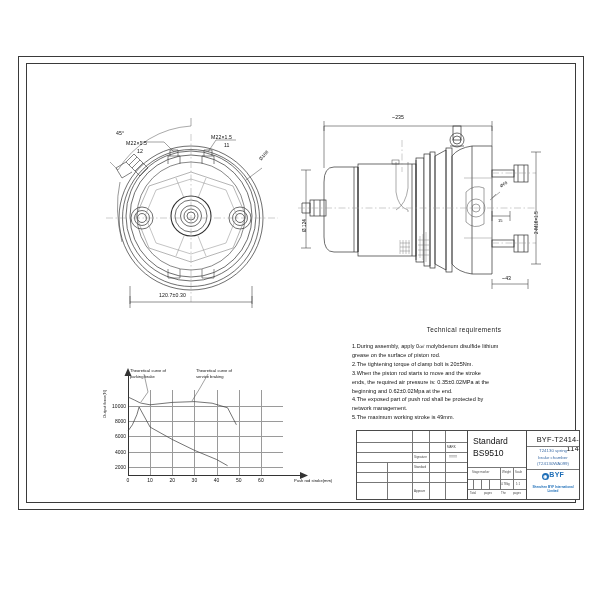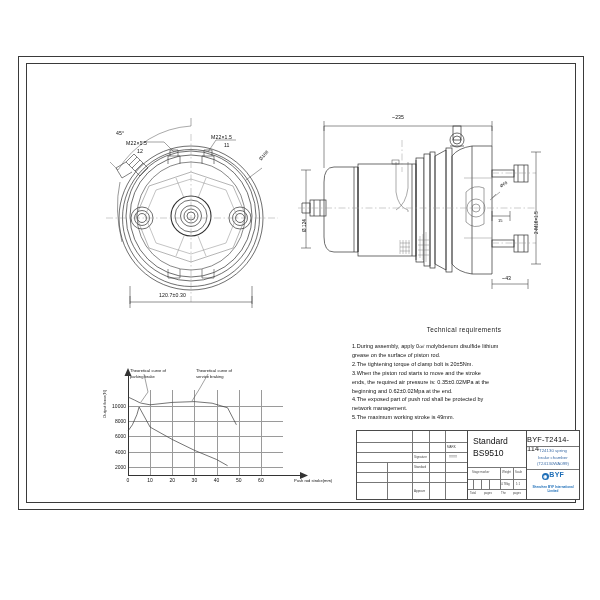--- a/index.html
+++ b/index.html
@@ -32,21 +32,21 @@
   #tb-left{width:110px;position:relative;border-right:1px solid #4a4a4a;}
   #tb-left .r{position:absolute;left:0;right:0;height:1px;background:#777;}
   #tb-left .c{position:absolute;top:0;bottom:0;width:1px;background:#777;}
   #tb-left .cell{position:absolute;font-size:3px;color:#444;white-space:nowrap;}
   #tb-mid{width:58px;position:relative;border-right:1px solid #4a4a4a;}
   #tb-mid .name{position:absolute;left:5px;top:5px;font-size:8.6px;line-height:1.35;color:#111;}
   #tb-mid .grid-r{position:absolute;left:0;right:0;height:1px;background:#777;}
   #tb-mid .grid-c{position:absolute;width:1px;background:#777;}
   #tb-mid .g{position:absolute;font-size:2.9px;color:#4a4a4a;white-space:nowrap;}
   #tb-right{flex:1;position:relative;}
-  #tb-right .code{position:absolute;left:0;right:0;top:4px;text-align:left;font-size:7.4px;color:#111;letter-spacing:.2px;}
+  #tb-right .code{position:absolute;left:0;right:0;top:4px;text-align:right;font-size:7.4px;color:#111;letter-spacing:.2px;}
   #tb-right .sep{position:absolute;left:0;right:0;height:1px;background:#777;}
   #tb-right .desc{position:absolute;left:0;right:0;top:17px;text-align:center;font-size:4.4px;line-height:1.5;color:#3f6fa8;}
   #tb-right .logo-wrap{position:absolute;left:0;right:0;top:40px;text-align:center;}
   #tb-right .logo{display:inline-block;font-size:7px;font-weight:bold;color:#1f6fb8;letter-spacing:.3px;}
   #tb-right .logo .dot{display:inline-block;width:7px;height:7px;border-radius:50%;background:#1f6fb8;color:#fff;
         font-size:4.6px;line-height:7px;text-align:center;margin-right:.5px;vertical-align:-1px;}
   #tb-right .company{position:absolute;left:0;right:0;top:54px;text-align:center;font-size:3.1px;line-height:1.4;
         color:#1f6fb8;font-weight:bold;}
 
   

